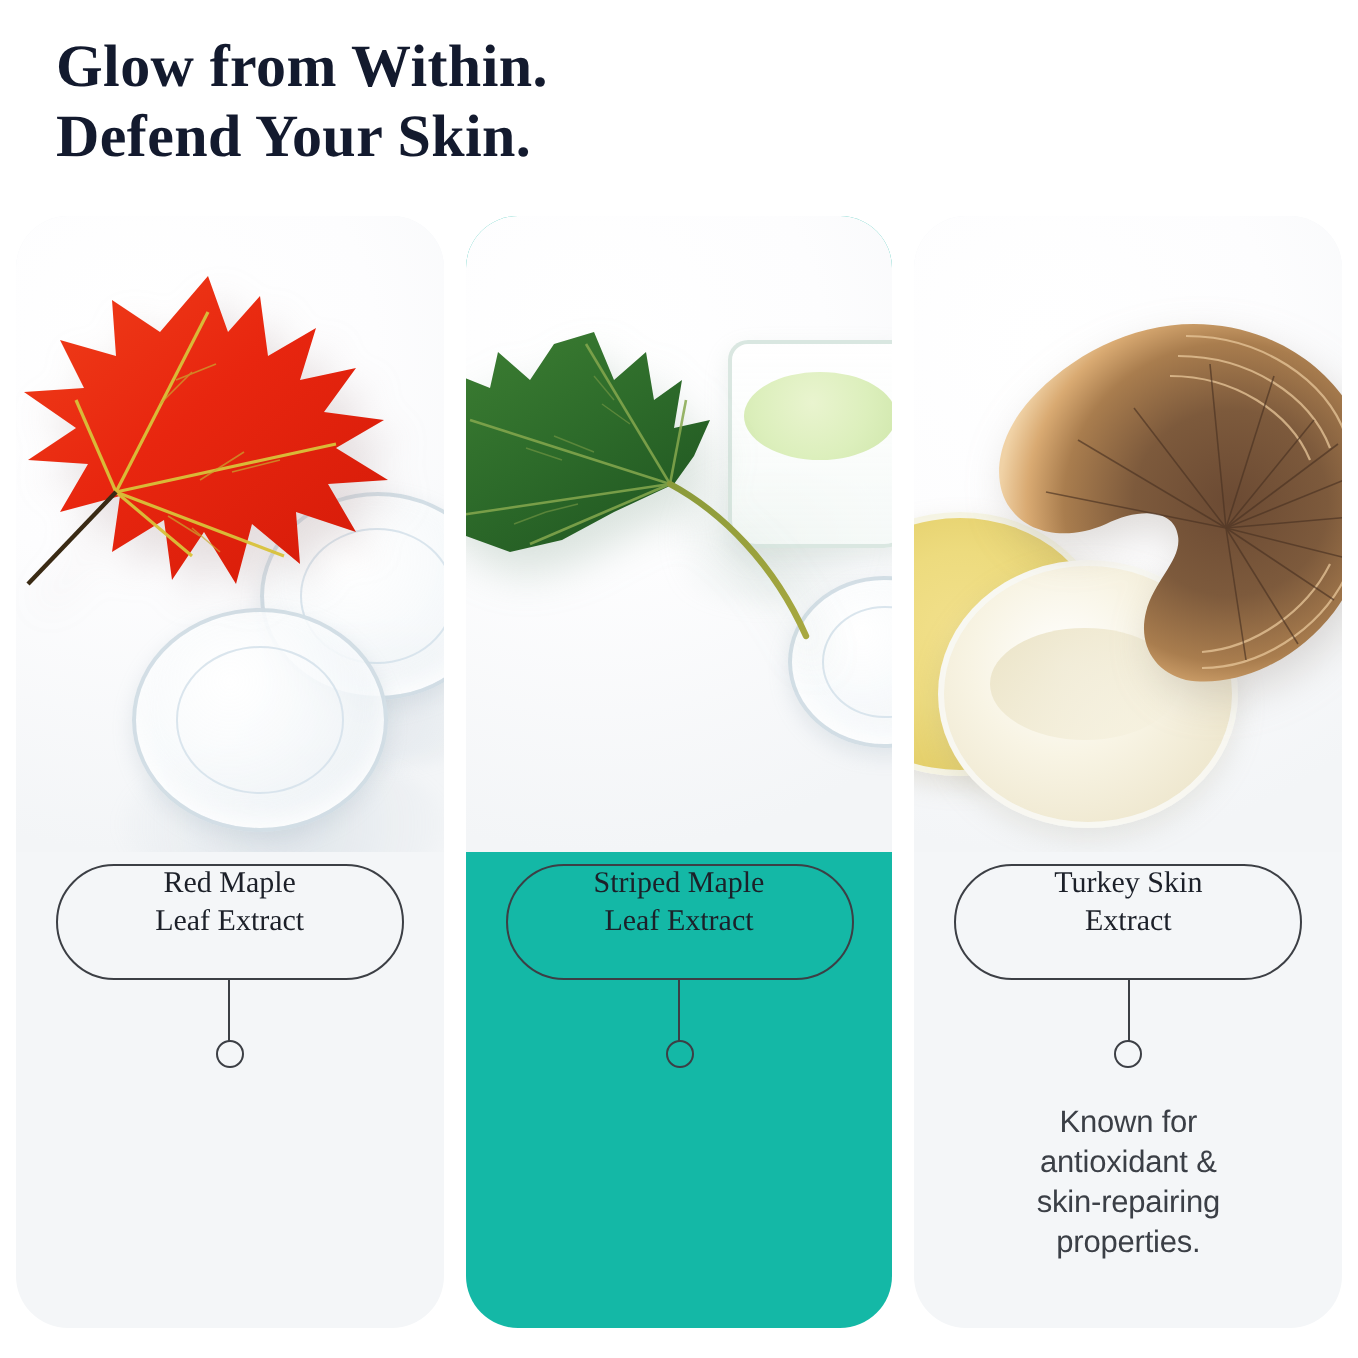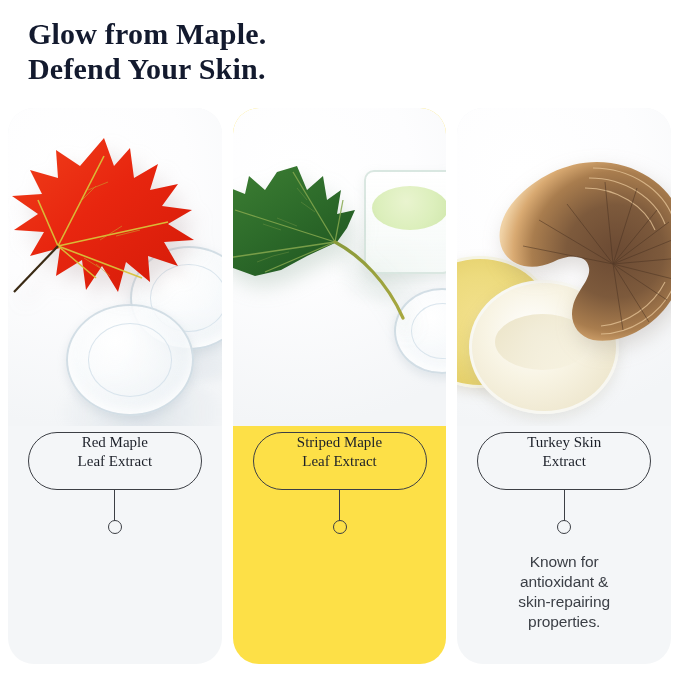--- a/index.html
+++ b/index.html
@@ -46,21 +46,21 @@
   }
 
   .card {
     position: relative;
     flex: 1 1 0;
     height: 556px;
     border-radius: 26px;
     background: #f4f6f8;
     overflow: hidden;
   }
-  .card.c2 { background: #fde047; }
+  .card.c2 { background: #14b8a6; }
   .card.c3 { background: #f4f6f8; }
 
   
   .photo {
     position: absolute;
     left: 0; top: 0;
     width: 100%;
     height: 318px;
     overflow: hidden;
   }
@@ -232,21 +232,21 @@
     white-space: pre-line;
     letter-spacing: -0.1px;
   }
 </style>
 </head>
 <body>
 
 <div class="page">
 
   <div class="headline">
-    <span class="line">Glow from Maple.</span>
+    <span class="line">Glow from Within.</span>
     <span class="line">Defend Your Skin.</span>
   </div>
 
   <div class="cards">
 
     <div class="card c1">
       <div class="photo">
         <div class="photo-bg"></div>
 
         <div class="dish-shadow sh-a"></div>

